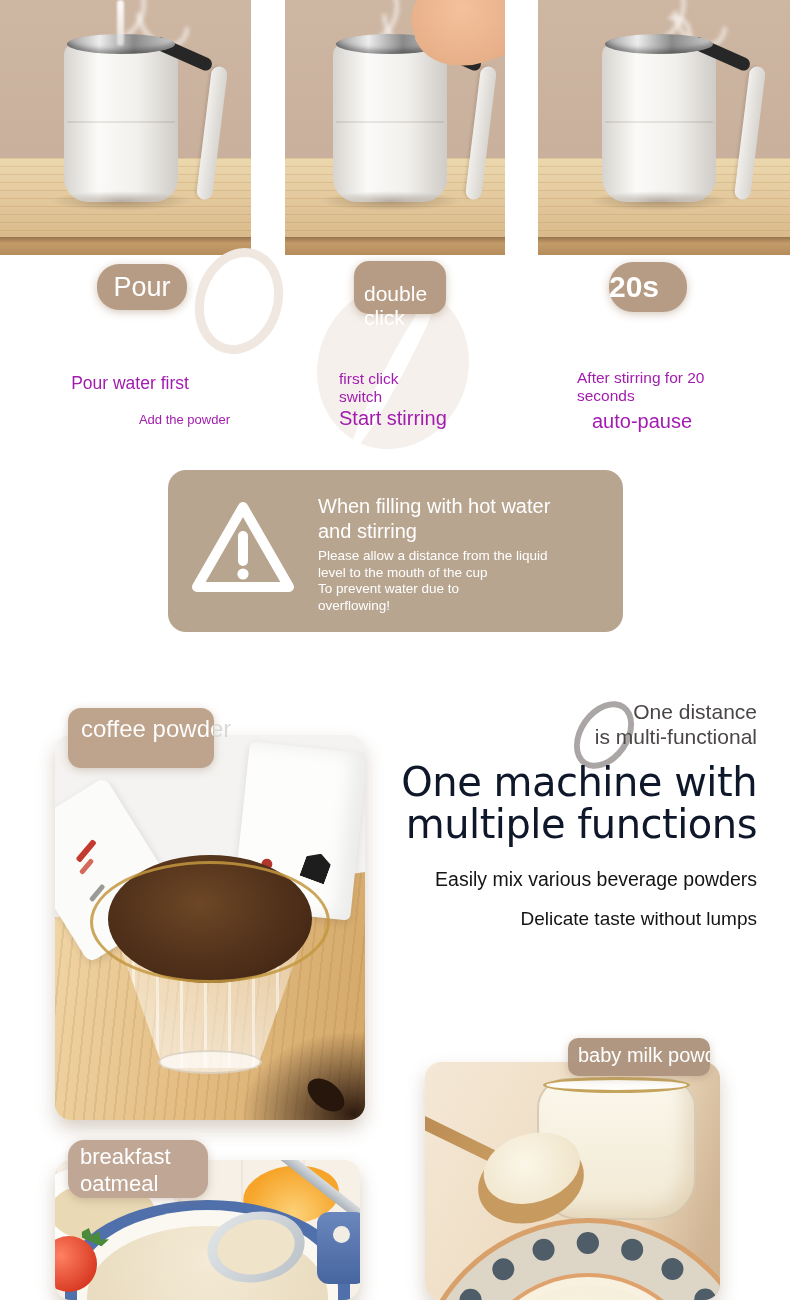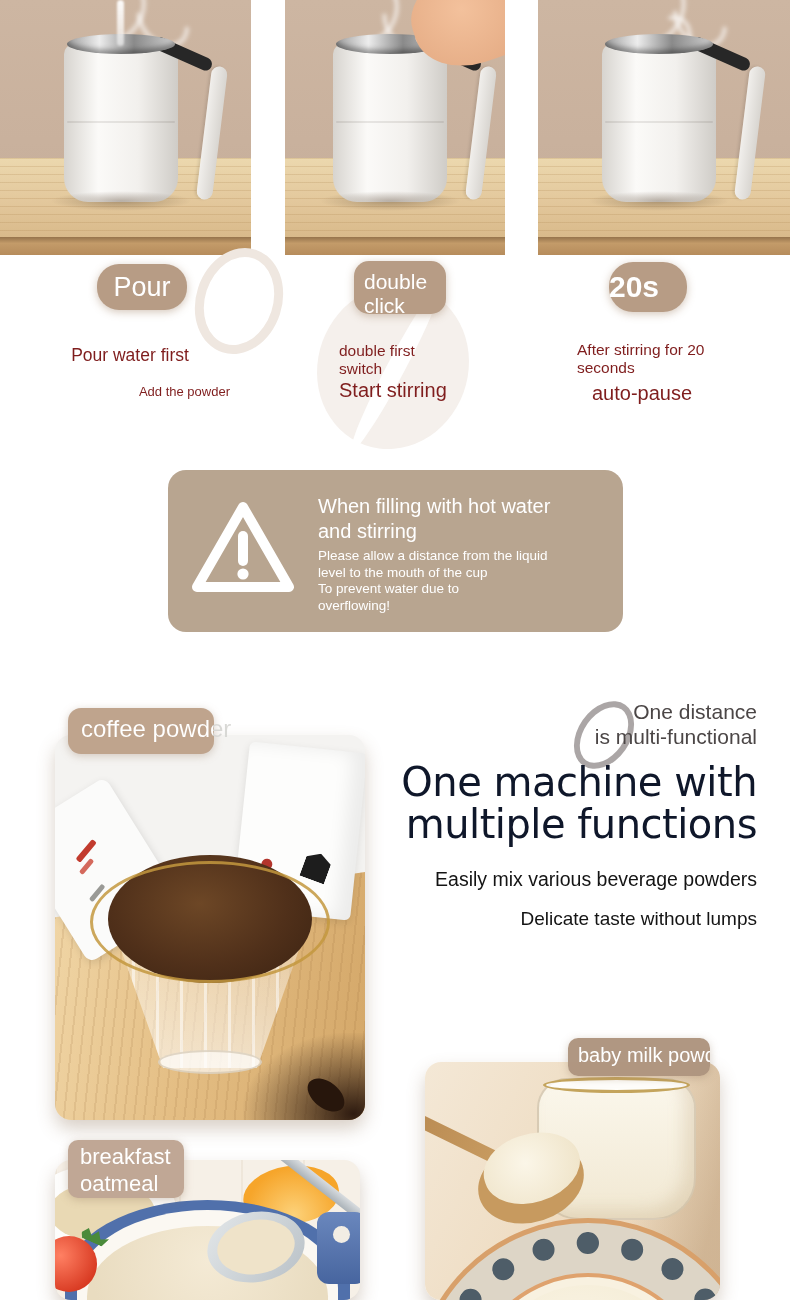--- a/index.html
+++ b/index.html
@@ -35,25 +35,25 @@
          background:linear-gradient(180deg,#f4c5a1,#e2a87e);}
   .finger-nail{position:absolute;width:17px;height:13px;border-radius:50%;background:#f8dcc4;transform:rotate(-34deg);}
   .hand{position:absolute;border-radius:45%;background:radial-gradient(circle at 40% 40%,#f3c19c,#dfa37b);transform:rotate(-18deg);}
 
   
   .bean-outline{position:absolute;left:196px;top:247px;width:68px;height:90px;border:9px solid #efe7e0;border-radius:50%;transform:rotate(18deg);}
   .bean-filled{position:absolute;left:318px;top:284px;width:150px;height:166px;background:#f5f0ec;border-radius:50%;transform:rotate(20deg);}
   .bean-filled::after{content:"";position:absolute;left:46%;top:-6%;width:12%;height:112%;background:#ffffff;border-radius:50%;transform:rotate(8deg);}
   .badge{position:absolute;background:#b79c85;color:#ffffff;box-shadow:0 2px 8px rgba(160,128,100,.45);z-index:2;}
   #badge-pour{left:97px;top:264px;width:90px;height:46px;border-radius:22px;font-size:27px;line-height:46px;text-align:center;}
-  #badge-double{left:354px;top:261px;width:92px;height:53px;border-radius:15px;font-size:21px;line-height:24px;padding-left:10px;box-sizing:border-box;padding-top:9px;}
+  #badge-double{left:354px;top:261px;width:92px;height:53px;border-radius:15px;font-size:21px;line-height:24px;padding-left:10px;box-sizing:border-box;padding-top:21px;}
   #badge-20s{left:609px;top:262px;width:78px;height:50px;border-radius:24px;font-size:30px;font-weight:bold;line-height:50px;text-align:left;}
 
   
-  .cap{position:absolute;color:#7f1d1d;}
+  .cap{position:absolute;color:#a21caf;margin-top:28px;}
   #s1a{left:30px;top:345px;width:200px;text-align:center;font-size:17.5px;}
   #s1b{left:30px;top:384px;width:200px;text-align:right;font-size:13px;}
   #s2a{left:339px;top:342px;font-size:15.5px;line-height:18px;}
   #s2b{left:339px;top:379px;font-size:20px;}
   #s3a{left:577px;top:341px;font-size:15.5px;line-height:18px;}
   #s3b{left:592px;top:382px;font-size:20px;}
 
   
   #warning{position:absolute;left:168px;top:470px;width:455px;height:162px;border-radius:18px;background:#b8a590;}
   #warning svg{position:absolute;left:22px;top:28px;}
@@ -94,29 +94,29 @@
         clip-path:polygon(0 0,100% 0,73% 100%,27% 100%);}
   .bowl-powder{position:absolute;left:28px;top:0;width:204px;height:128px;border-radius:50%;
         background:radial-gradient(ellipse at 45% 38%,#6d4726 0%,#50301a 55%,#3a2211 100%);}
   .bowl-rim{position:absolute;left:10px;top:6px;width:240px;height:122px;border-radius:50%;border:3px solid rgba(195,152,62,.85);box-sizing:border-box;}
   .dark-corner{position:absolute;right:-8px;bottom:-8px;width:130px;height:95px;
         background:radial-gradient(ellipse at 85% 85%,#2e1b10 0%,rgba(46,27,16,0) 72%);}
   .dark-bean{position:absolute;right:18px;bottom:12px;width:42px;height:26px;border-radius:50%;background:#27160c;transform:rotate(38deg);}
 
   
   .photo-label{position:absolute;background:#bfa48d;z-index:5;box-shadow:0 2px 8px rgba(150,120,95,.35);}
-  #label-coffee{left:68px;top:708px;width:146px;height:46px;border-radius:13px;}
+  #label-coffee{left:68px;top:708px;width:146px;height:60px;border-radius:13px;}
   #label-coffee span{position:absolute;left:13px;top:7px;white-space:nowrap;font-size:24px;color:#ffffff;}
   @supports (-webkit-background-clip: text){
     #label-coffee span{background:linear-gradient(90deg,#ffffff 0 132px,#d8d8d5 132px);
       -webkit-background-clip:text;background-clip:text;color:transparent;}
   }
   #label-baby{left:568px;top:1038px;width:142px;height:38px;border-radius:10px;background:rgba(173,148,126,.97);overflow:hidden;}
   #label-baby span{position:absolute;left:10px;top:6px;white-space:nowrap;font-size:20px;color:#ffffff;}
-  #label-oatmeal{left:68px;top:1140px;width:116px;height:58px;border-radius:10px;background:#c0a causes;background:#c0a795;}
+  #label-oatmeal{left:68px;top:1140px;width:140px;height:58px;border-radius:16px;background:#c0a causes;background:#c0a795;}
   #label-oatmeal div{margin-left:12px;font-size:22px;line-height:27px;color:#ffffff;}
   #label-oatmeal div:first-child{margin-top:3px;}
 
   
   #milk-card{left:425px;top:1062px;width:295px;height:238px;background:linear-gradient(118deg,#f4e8d6 0%,#eedcc2 50%,#e8d2b4 100%);}
   .milk-shadow{position:absolute;right:-30px;top:-10px;width:120px;height:320px;transform:skewX(-14deg);
         background:linear-gradient(90deg,rgba(0,0,0,0) 0%,rgba(150,110,70,.30) 70%);}
   .glass{position:absolute;left:112px;top:16px;width:155px;height:138px;border-radius:30px 30px 42px 42px;
         background:linear-gradient(180deg,#fbf7ec,#f1e8d2);border:2px solid rgba(190,170,140,.55);
         box-shadow:inset -10px -8px 16px rgba(190,160,120,.28);}
@@ -227,21 +227,21 @@
     <div>click</div>
   </div>
   <div class="badge" id="badge-20s">
     <span>20s</span>
   </div>
 
   <div class="cap" id="s1a">Pour water first</div>
   <div class="cap" id="s1b">Add the powder</div>
 
   <div class="cap" id="s2a">
-    <div>double first</div>
+    <div>first click</div>
     <div>switch</div>
   </div>
   <div class="cap" id="s2b">Start stirring</div>
 
   <div class="cap" id="s3a">
     <div>After stirring for 20</div>
     <div>seconds</div>
   </div>
   <div class="cap" id="s3b">auto-pause</div>
 

